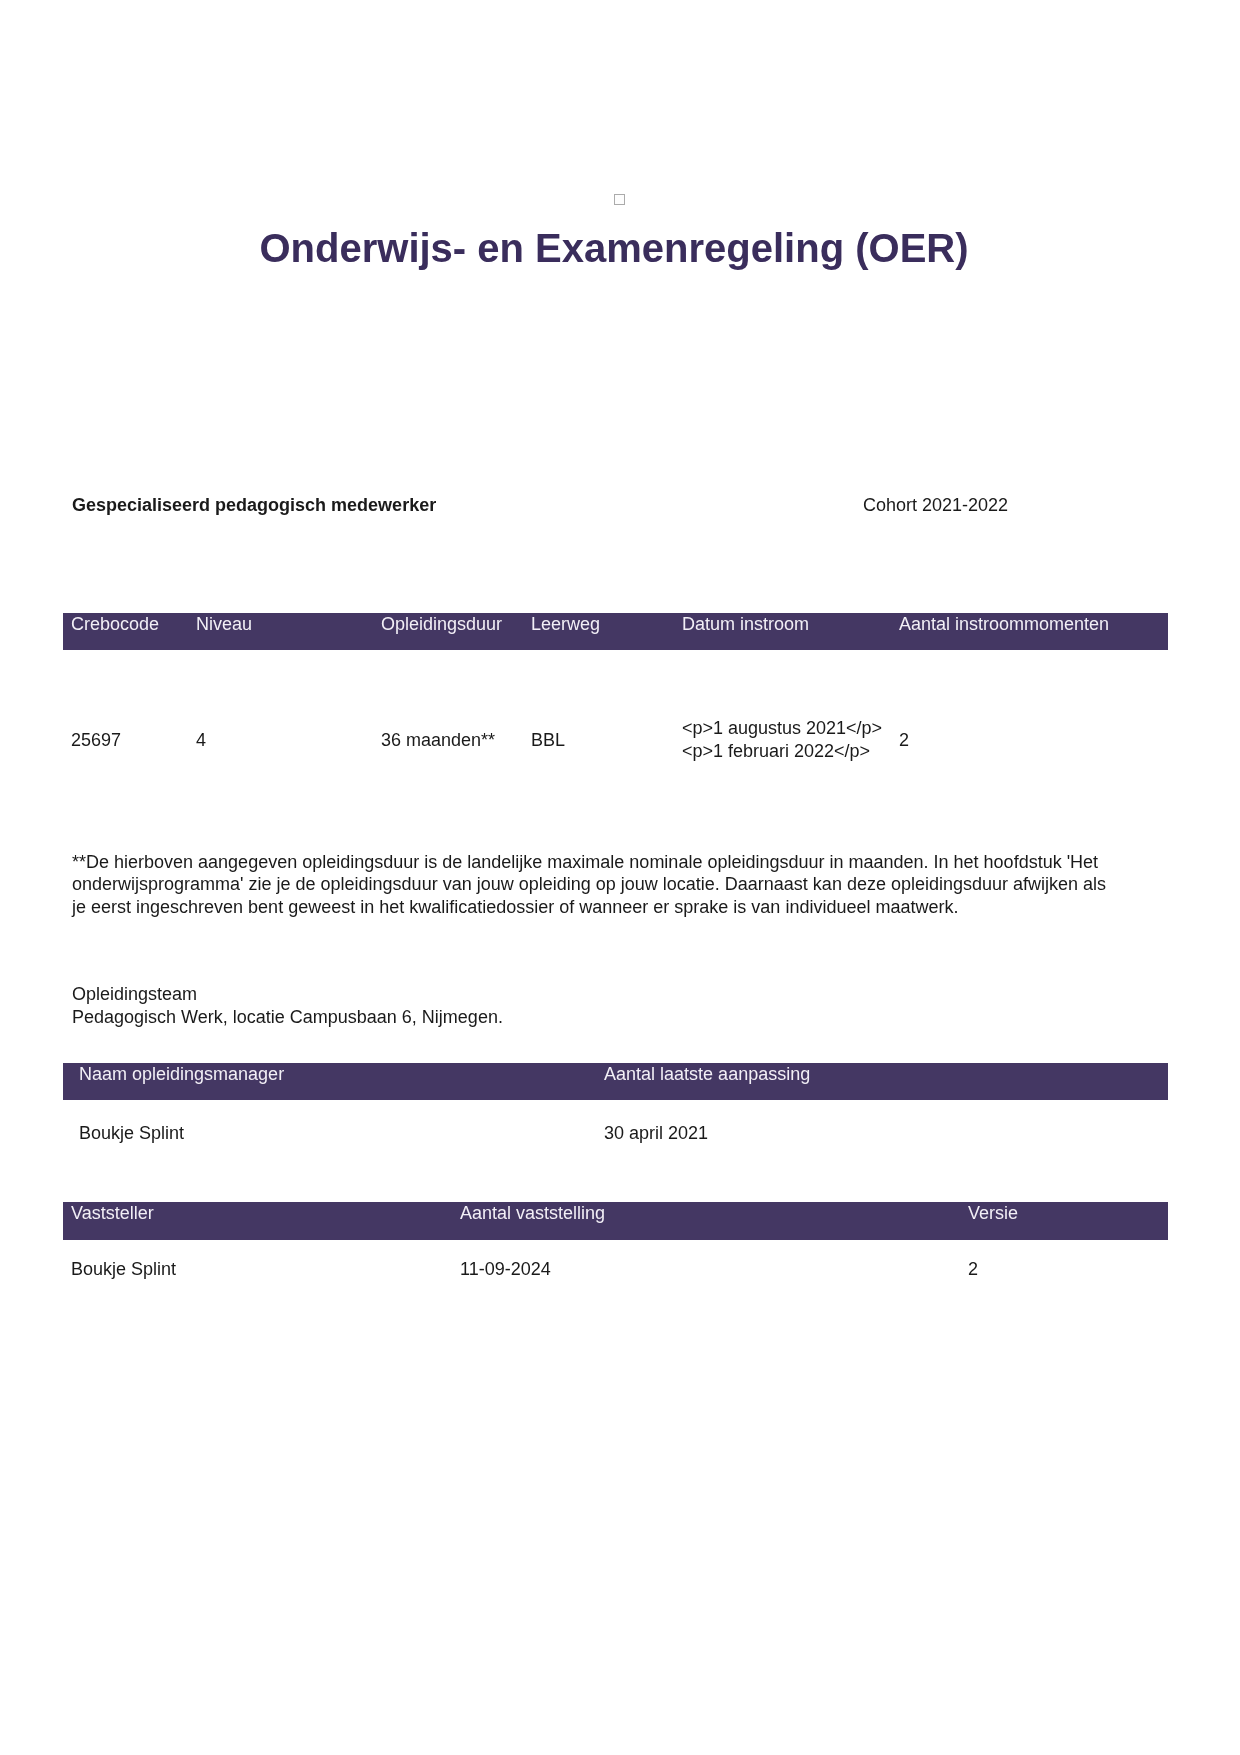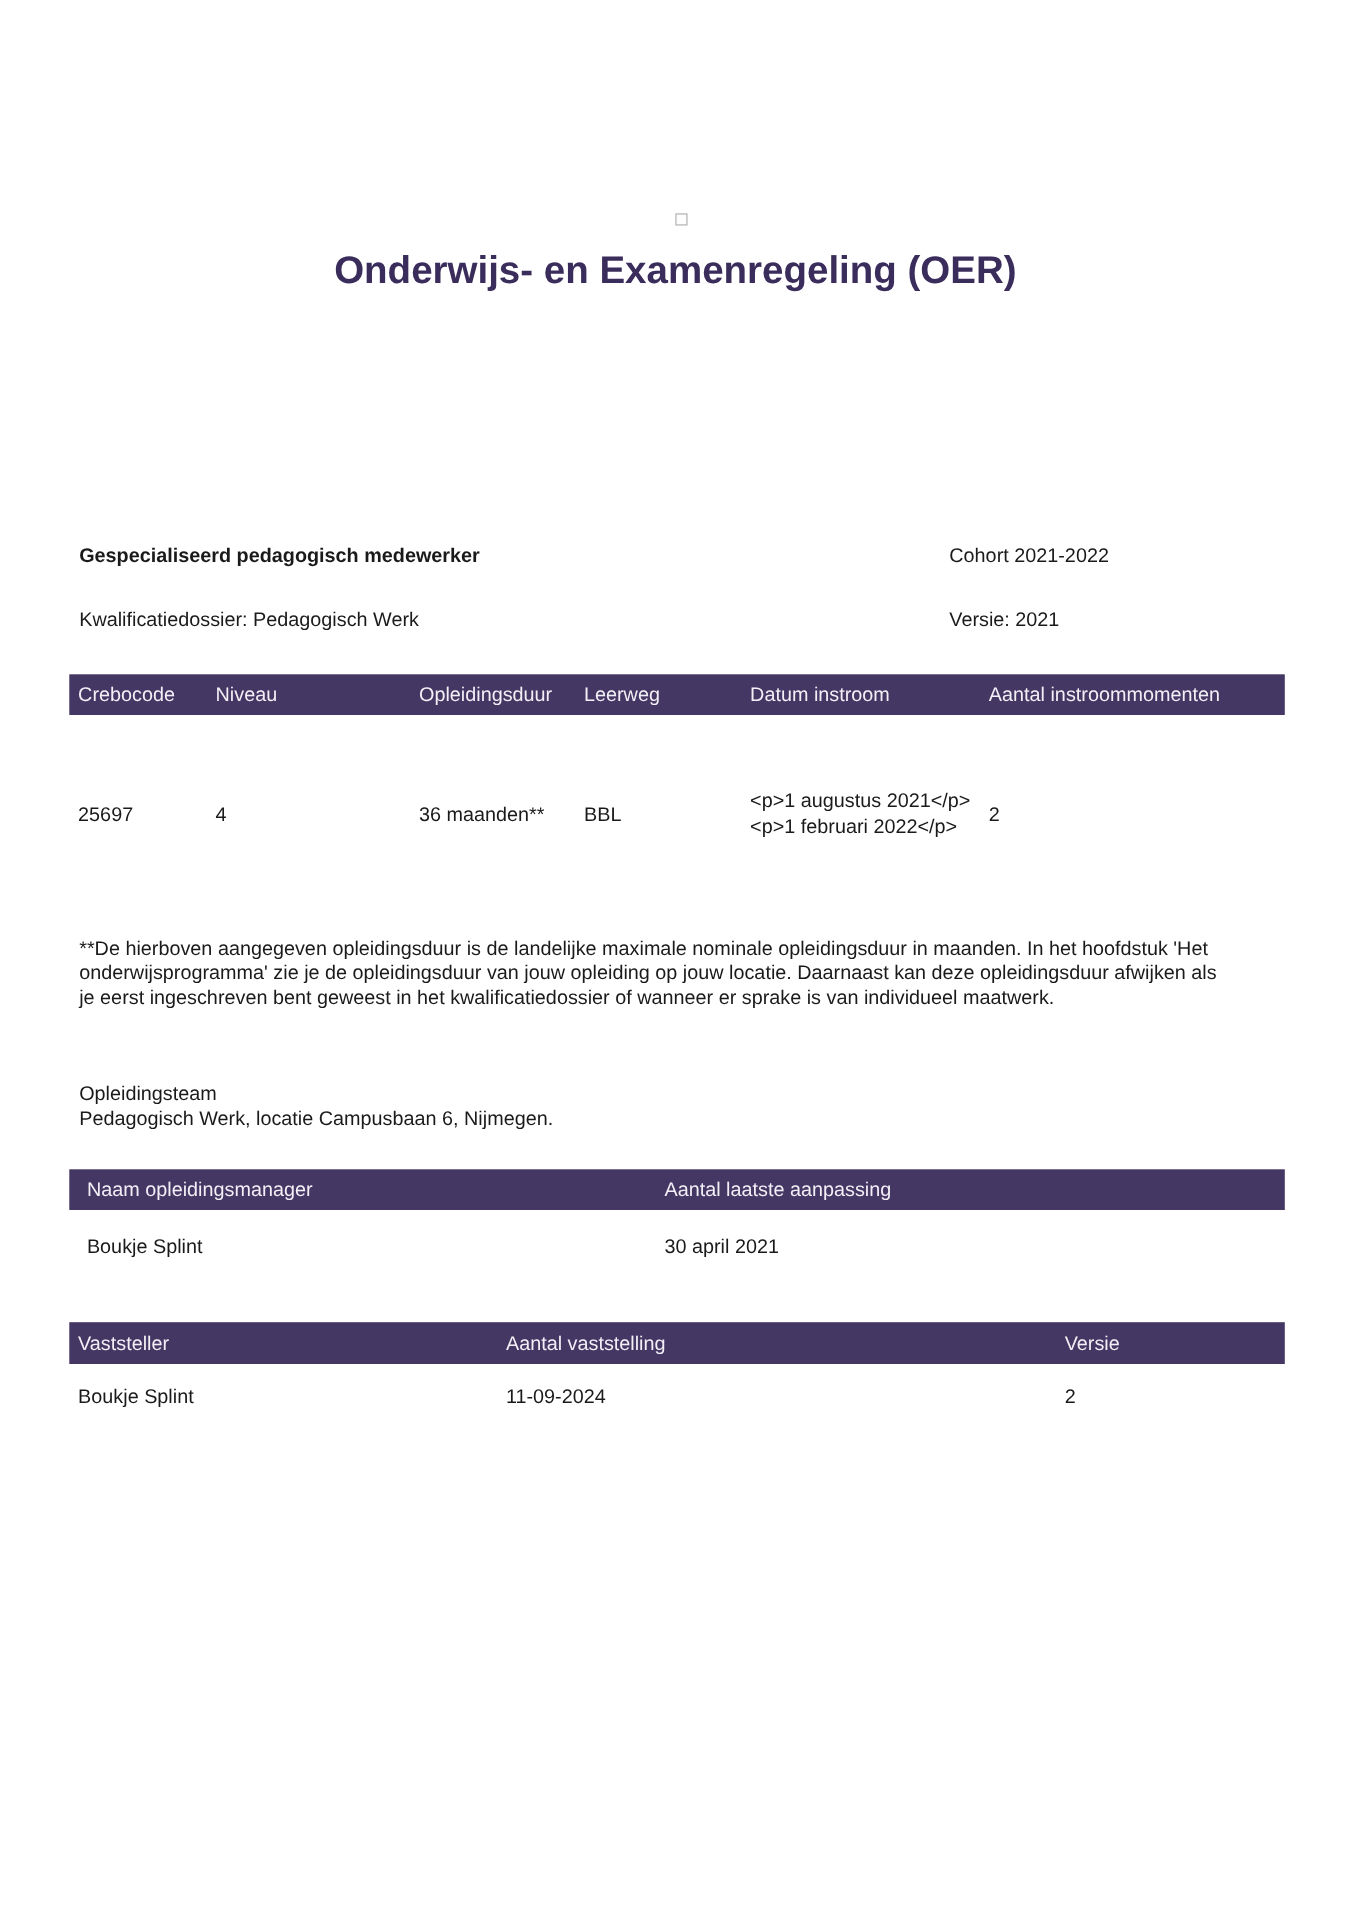--- a/index.html
+++ b/index.html
@@ -20,37 +20,37 @@
     border:1px solid var(--placeholder-border,#ababab);
     background:#fdfdfd;
     display:inline-block;
   }
   .title{
     position:absolute;
     left:0; right:12px;
     top:226px;
     margin:0;
     text-align:center;
-    font-size:35px;
+    font-size:40px;
     font-weight:bold;
     color:var(--title-color,#3a2d5c);
     letter-spacing:0;
   }
   .meta-row{ position:absolute; left:63px; width:1105px; height:24px; }
   .meta-row .left-cell{ position:absolute; left:9px; top:0; }
   .meta-row .right-cell{ position:absolute; left:800px; top:0; }
   .bold{ font-weight:bold; }
 
   .tbl{ position:absolute; left:63px; width:1105px; }
   .tr{ display:flex; width:100%; box-sizing:border-box; }
   .thead{
     background:var(--accent,#443763);
     color:var(--header-text,#f2eff6);
     height:37px;
-    align-items:center;
+    align-items:flex-start;
   }
   .thead3{ height:38px; }
   .c{ box-sizing:border-box; padding:0 8px; line-height:23px; }
   
   .t1 .c1{width:11.31%;} .t1 .c2{width:16.74%;} .t1 .c3{width:13.57%;}
   .t1 .c4{width:13.67%;} .t1 .c5{width:19.64%;} .t1 .c6{width:25.07%;}
   .t1 .tbody-row{ height:180px; align-items:center; }
   
   .t2 .c1{width:48.24%;padding-left:16px;} .t2 .c2{width:51.76%;}
   .t2 .tbody-row .c{ padding-top:22px; }
@@ -76,24 +76,20 @@
 
   <span class="img-placeholder"></span>
 
   <h1 class="title">Onderwijs- en Examenregeling (OER)</h1>
 
   <div class="meta-row" style="top:495px">
     <span class="left-cell bold">Gespecialiseerd pedagogisch medewerker</span>
     <span class="right-cell">Cohort 2021-2022</span>
   </div>
 
-  <div class="meta-row" style="top:553px">
-    <span class="left-cell">Kwalificatiedossier: Pedagogisch Werk</span>
-    <span class="right-cell">Versie: 2021</span>
-  </div>
 
   <div class="tbl t1" style="top:613px">
     <div class="tr thead">
       <div class="c c1">Crebocode</div>
       <div class="c c2">Niveau</div>
       <div class="c c3">Opleidingsduur</div>
       <div class="c c4">Leerweg</div>
       <div class="c c5">Datum instroom</div>
       <div class="c c6">Aantal instroommomenten</div>
     </div>

